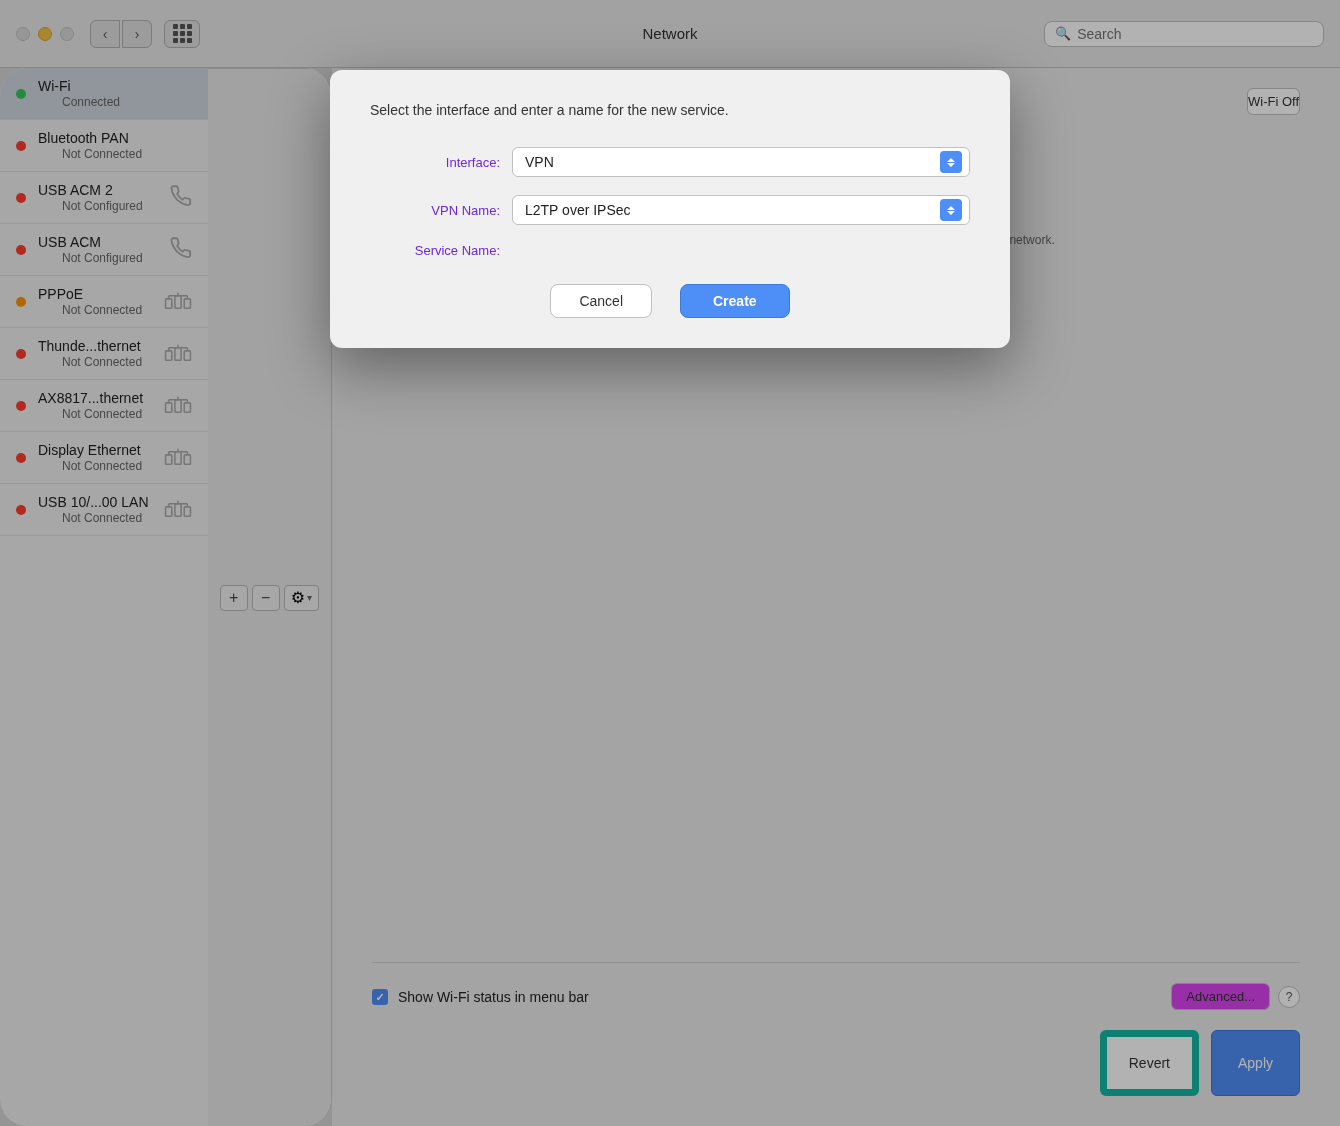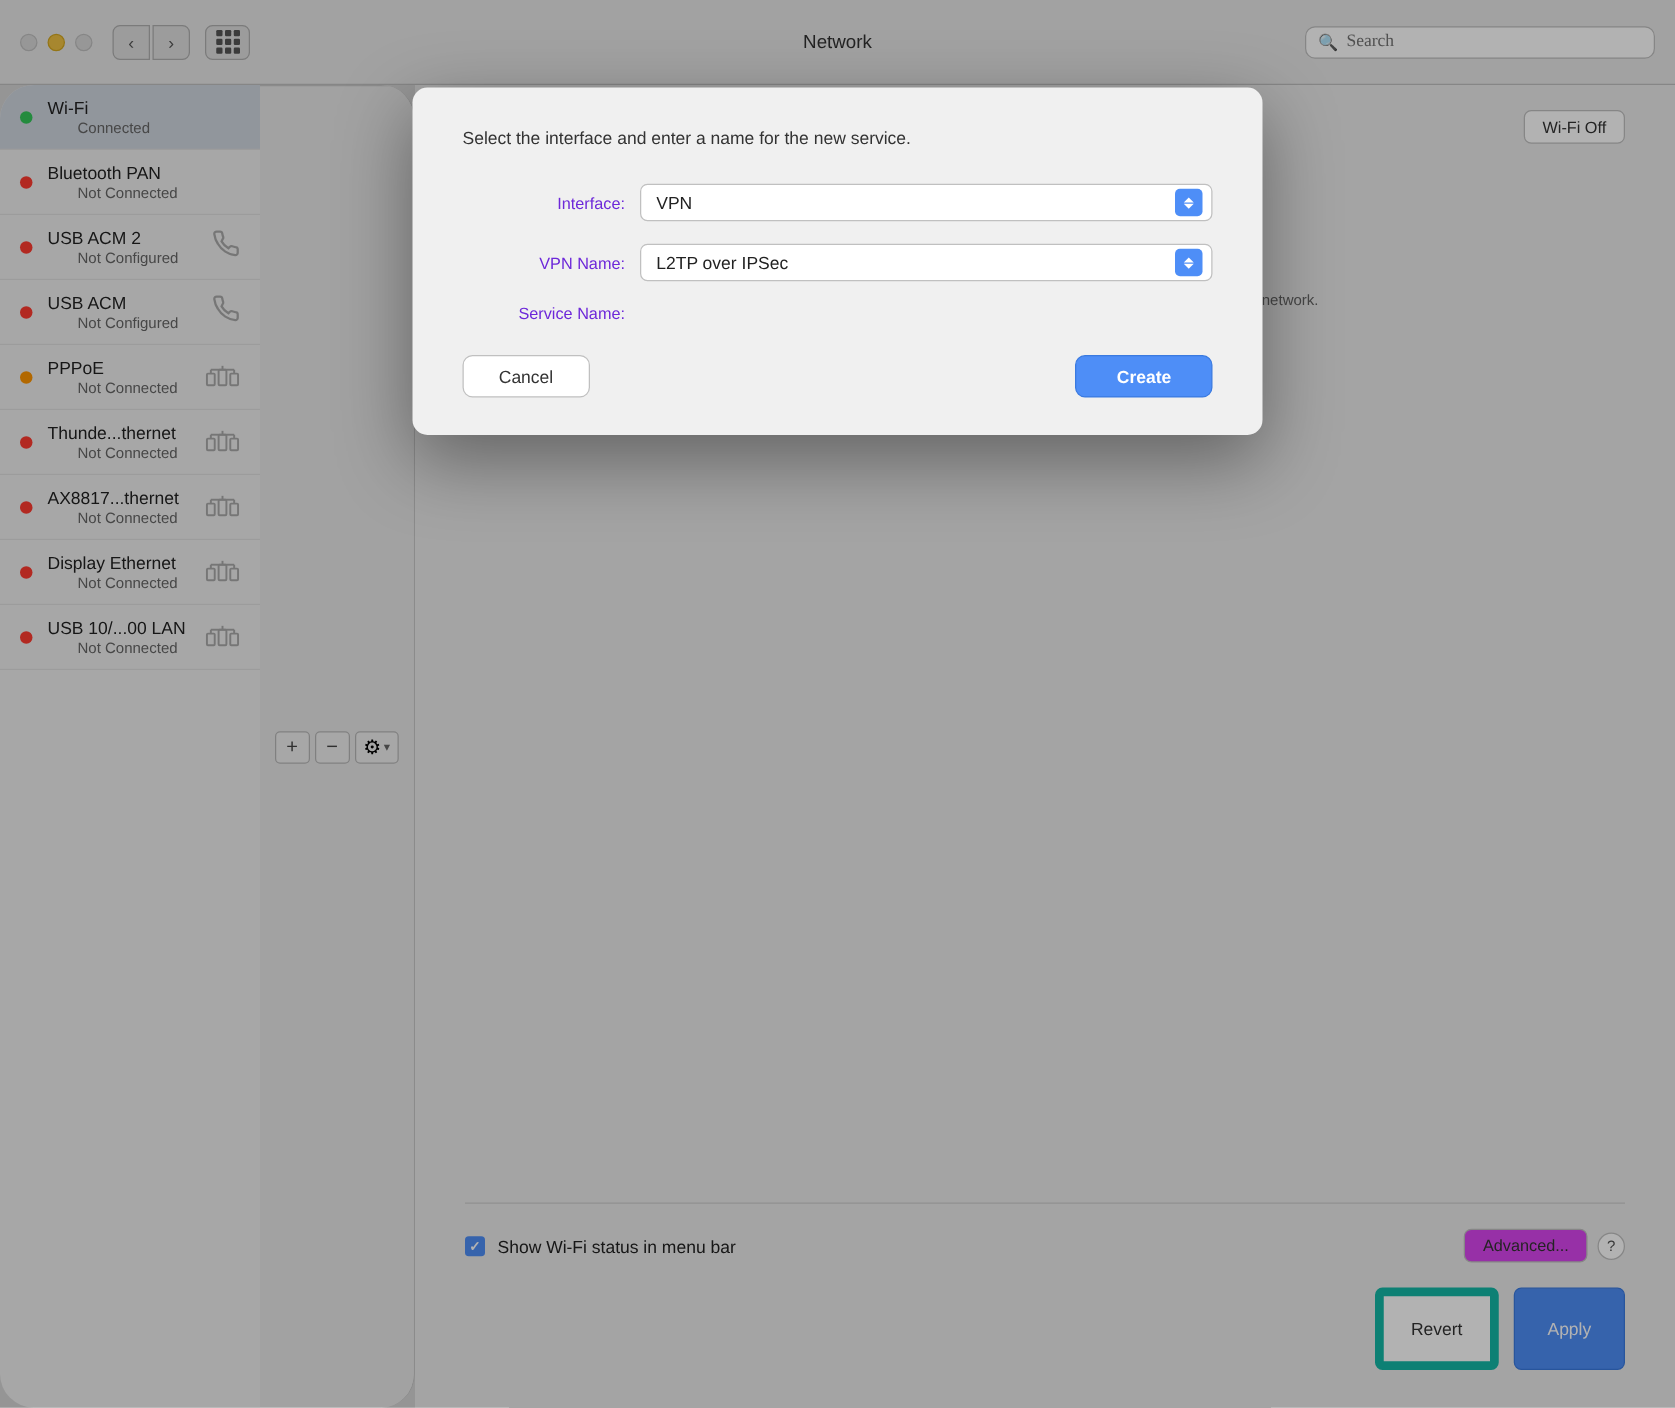--- a/index.html
+++ b/index.html
@@ -101,21 +101,20 @@
       gap: 6px;
     }
     .search-icon-svg { color: #999; font-size: 13px; }
     .search-input {
       border: none;
       outline: none;
       font-size: 14px;
       color: #0369a1;
       background: transparent;
       width: 100%;
-      font-family: Liberation Serif, serif;
     }
 
     
     .main-content {
       display: flex;
       height: calc(1126px - 68px);
       position: relative;
     }
 
     
@@ -203,21 +202,21 @@
       flex: 1;
       background: #ebebeb;
       padding: 30px 40px;
       display: flex;
       flex-direction: column;
     }
     .wifi-toggle-btn {
       background: white;
       border: 1px solid #c0c0c0;
       border-radius: 6px;
-      padding: 5px 14px;
+      padding: 5px 0;
       font-size: 13px;
       cursor: pointer;
       color: #333;
       position: relative;
       top: -10px;
     }
 
     .options-section {
       margin-top: 20px;
     }
@@ -378,21 +377,21 @@
       border: 2px solid #4e8ef7;
       border-radius: 6px;
       padding: 6px 12px;
       font-size: 14px;
       color: #222;
       outline: none;
     }
 
     .modal-buttons {
       display: flex;
-      justify-content: space-between;
+      justify-content: center;
       gap: 28px;
       margin-top: 26px;
     }
 
     .modal-cancel {
       background: white;
       border: 1px solid #c0c0c0;
       border-radius: 8px;
       padding: 8px 28px;
       font-size: 14px;

